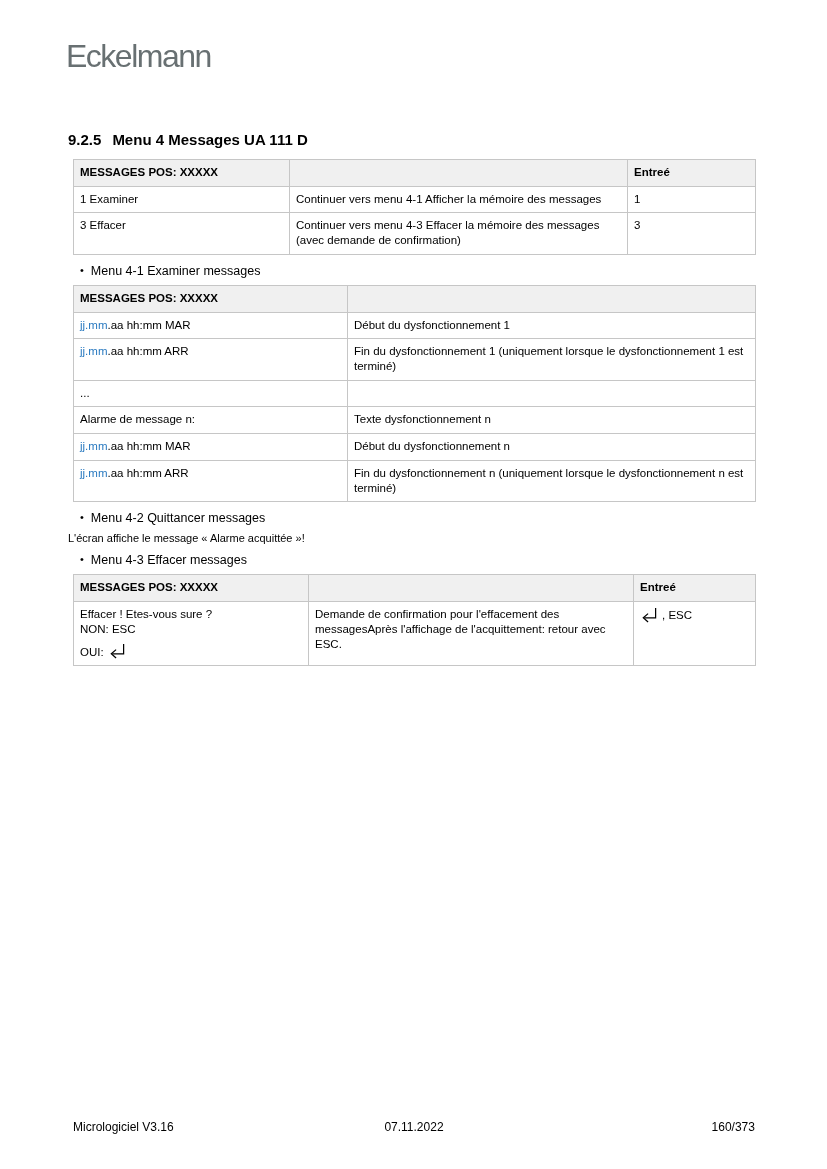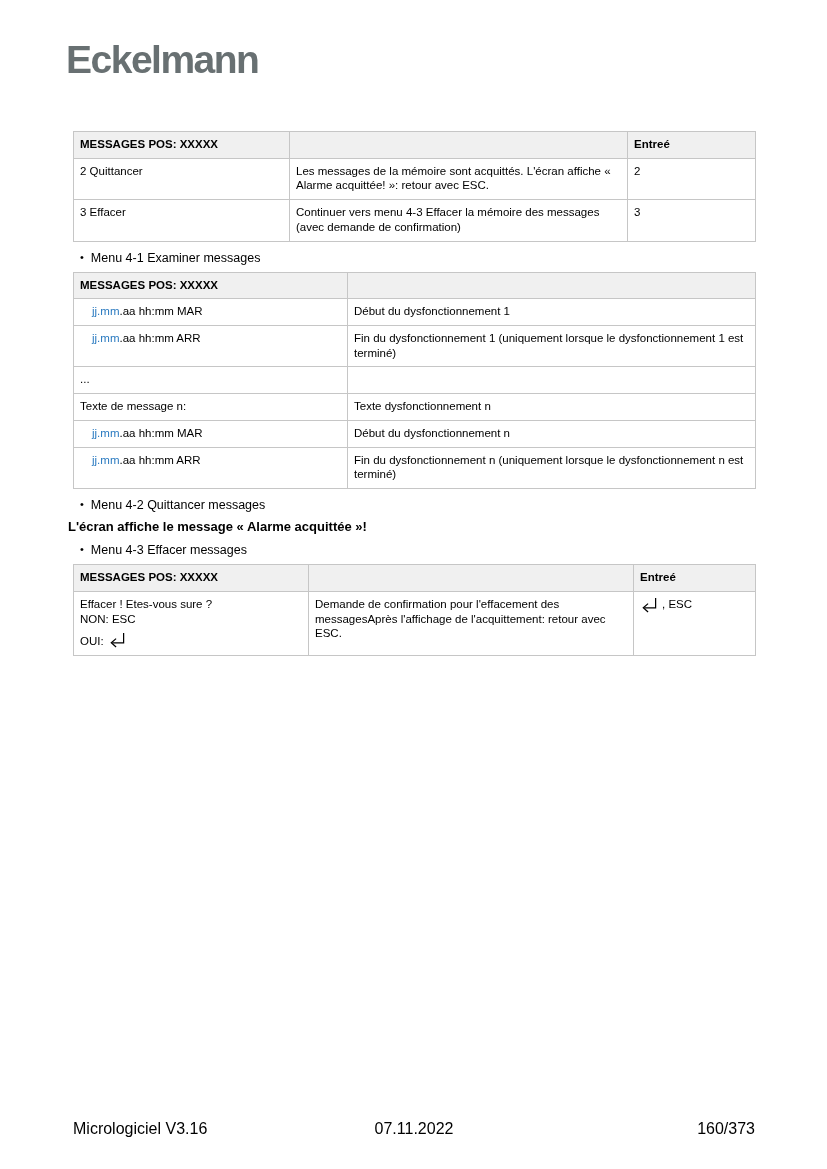--- a/index.html
+++ b/index.html
@@ -4,86 +4,89 @@
 <style>
   * { margin:0; padding:0; box-sizing:border-box; }
   html,body { background:#ffffff; }
   body {
     width:827px; height:1169px; position:relative;
     font-family:"Liberation Sans", sans-serif;
     color:#000000;
   }
   .logo {
     position:absolute; left:66px; top:38px;
-    font-size:39px; font-weight:bold; letter-spacing:-1.5px;
+    font-size:32px; font-weight:normal; letter-spacing:-1.5px;
     color:#687072;
   }
   .content { position:absolute; left:68px; top:131px; width:690px; }
   .heading { font-size:15px; font-weight:bold; margin-bottom:11px; }
   .heading .num { margin-right:11px; }
 
   table {
     border-collapse:collapse; width:682px; margin-left:5px;
     font-size:11.5px; line-height:1.28; table-layout:fixed;padding-left:16px;
   }
   td {
     border:1px solid #c6c6c6; vertical-align:top;
     padding:5px 8px 6px 6px;
   }
   tr.hdr td { background:#f0f0f0; font-weight:bold; }
   tr.h25 { height:25px; }
   tr.h26 { height:26px; }
   tr.h38 { height:38px; }
   tr.h64 { height:64px; }
-  .blue { color:#2a7ac0;margin-left:12px; }
+  .blue { color:#2a7ac0; }
 
   .bullet-line {
     display:flex; align-items:baseline; font-size:12.5px;
     margin:9px 0 7px 12px;
   }
   .bullet-line .dot { margin-right:7px; font-size:11px; position:relative; top:-1px; }
-  .para { font-size:13px; margin:3px 0 6px 0;font-weight:bold; }
+  .para { font-size:11px; margin:3px 0 6px 0; }
   .gap6 { height:6px; }
 
   .enter-icon { display:inline-block; vertical-align:-3px; margin-left:4px; }
   .entry-flex { display:flex; align-items:center; }
   .entry-flex .enter-icon { margin:0 3px 0 0; vertical-align:baseline; }
 
   .footer {
     position:absolute; left:73px; right:72px; top:1120px;
-    font-size:16px; display:flex;align-items:flex-end;
+    font-size:12px; display:flex;align-items:flex-end;
   }
   .footer .f-left  { width:33%; text-align:left; }
   .footer .f-center{ width:34%; text-align:center; }
   .footer .f-right { width:33%; text-align:right; }
 </style>
 </head>
 <body>
 
 <div class="logo">Eckelmann</div>
 
 <div class="content">
 
+  <div class="heading">
+    <span class="num">9.2.5</span><span>Menu 4 Messages UA 111 D</span>
+  </div>
 
   <table>
     <colgroup>
         <col style="width:216px">
         <col style="width:338px">
         <col style="width:128px">
       </colgroup>
     <tbody>
         <tr class="hdr h25">
       <td>MESSAGES POS: XXXXX</td>
       <td></td>
       <td>Entreé</td>
     </tr>
-    <tr class="h38">
-      <td>2 Quittancer</td>
-      <td>Les messages de la mémoire sont acquittés. L'écran affiche « Alarme acquittée! »: retour avec ESC.</td>
-      <td>2</td>
+    <tr class="h26">
+      <td>1 Examiner</td>
+      <td>Continuer vers menu 4-1 Afficher la mémoire des messages</td>
+      <td>1</td>
     </tr>
     <tr class="h38">
       <td>3 Effacer</td>
       <td>Continuer vers menu 4-3 Effacer la mémoire des messages (avec demande de confirmation)</td>
       <td>3</td>
     </tr>
   </tbody>
     </table>
 
   <div class="bullet-line">
@@ -107,21 +110,21 @@
     </tr>
     <tr class="h38">
       <td><span class="blue">jj.mm</span><span>.aa hh:mm ARR</span></td>
       <td>Fin du dysfonctionnement 1 (uniquement lorsque le dysfonctionnement 1 est terminé)</td>
     </tr>
     <tr class="h26">
       <td>...</td>
       <td></td>
     </tr>
     <tr class="h26">
-      <td>Texte de message n:</td>
+      <td>Alarme de message n:</td>
       <td>Texte dysfonctionnement n</td>
     </tr>
     <tr class="h26">
       <td><span class="blue">jj.mm</span><span>.aa hh:mm MAR</span></td>
       <td>Début du dysfonctionnement n</td>
     </tr>
     <tr class="h38">
       <td><span class="blue">jj.mm</span><span>.aa hh:mm ARR</span></td>
       <td>Fin du dysfonctionnement n (uniquement lorsque le dysfonctionnement n est terminé)</td>
     </tr>

